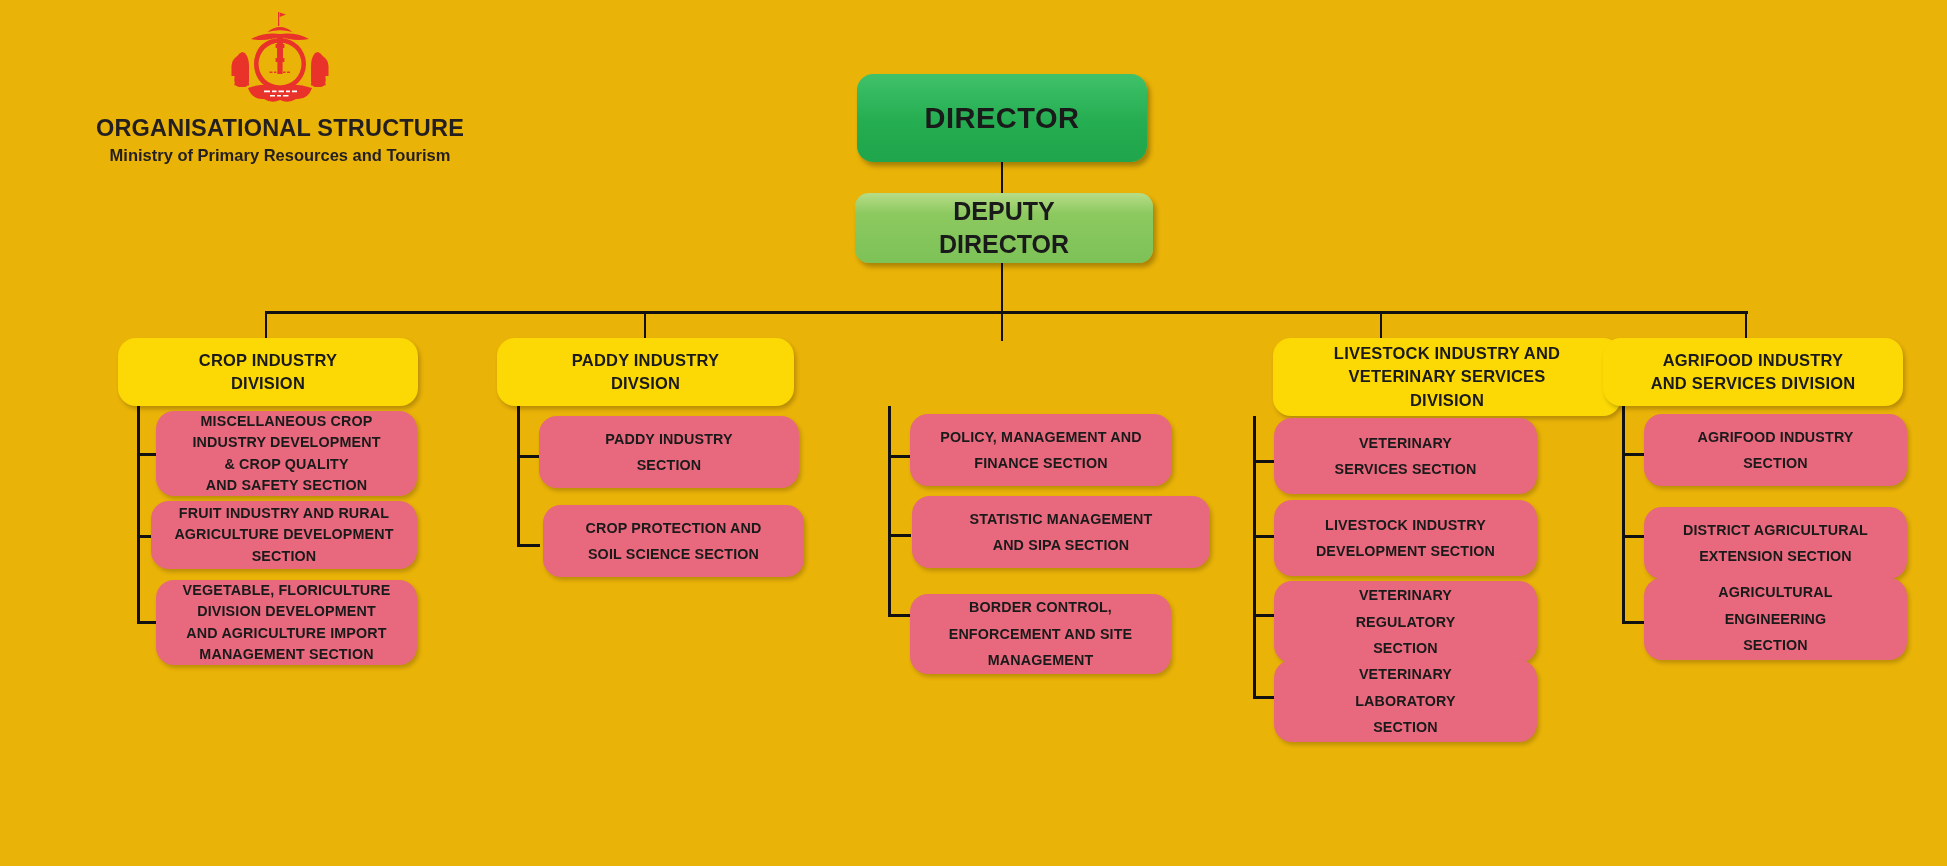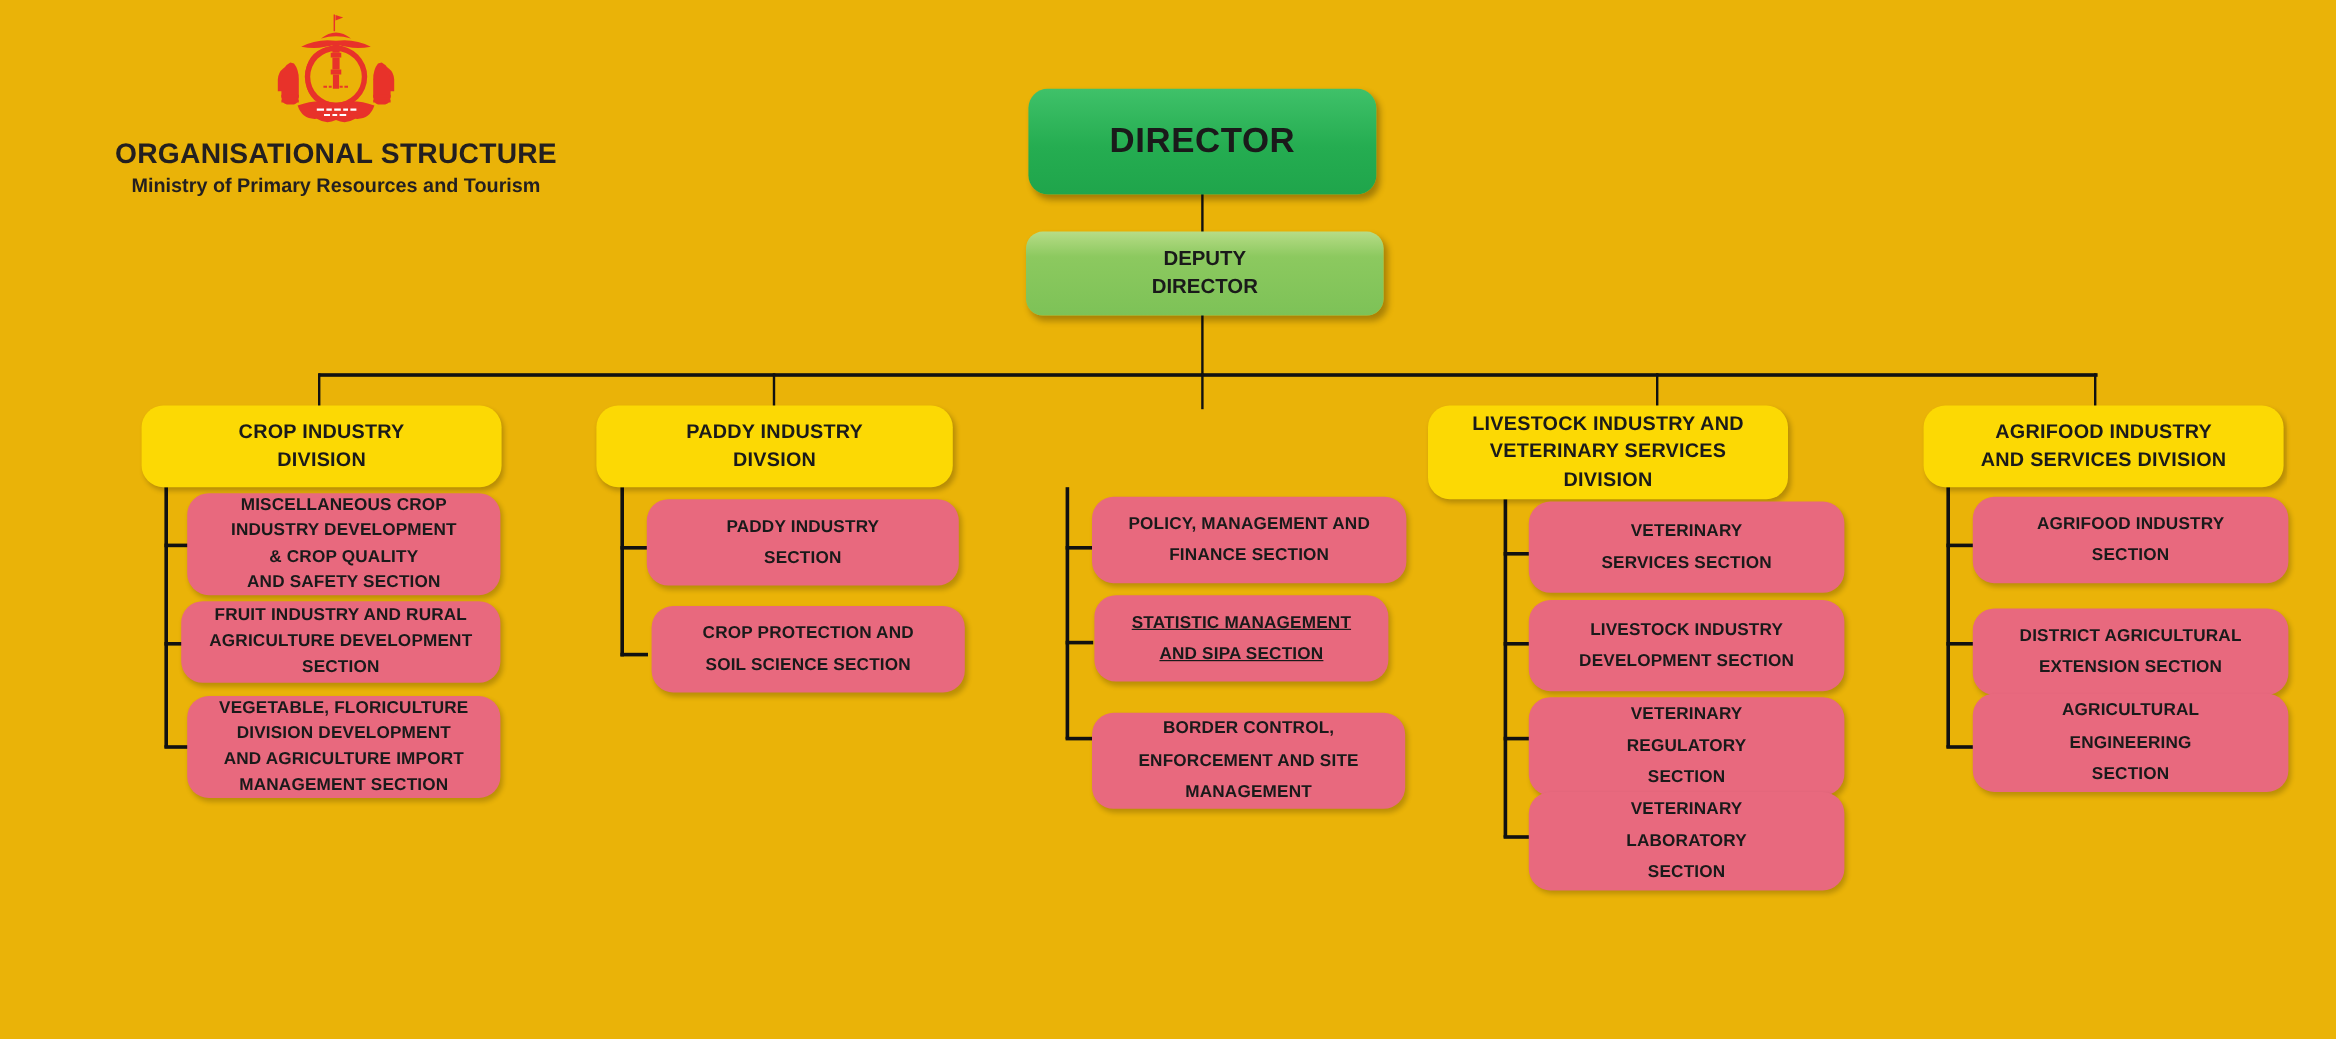--- a/index.html
+++ b/index.html
@@ -78,21 +78,21 @@
     border-radius: 16px;
     background: linear-gradient(180deg, #3fc169 0%, #25ad51 55%, #1fa54b 100%);
     box-shadow: 3px 4px 5px rgba(0,0,0,0.30);
     font-size: 29px;
     letter-spacing: 0.5px;
   }
   #deputy-director-box {
     border-radius: 14px;
     background: linear-gradient(180deg, #b7dc87 0%, #8cc95f 30%, #7dc257 100%);
     box-shadow: 3px 4px 5px rgba(0,0,0,0.28);
-    font-size: 17px;
+    font-size: 25px;
     line-height: 1.33;
   }
 
   .division-box {
     border-radius: 18px;
     background: #fcd904;
     box-shadow: 2px 3px 4px rgba(0,0,0,0.22);
     font-size: 16.5px;
     line-height: 1.42;
     letter-spacing: 0.2px;
@@ -243,31 +243,31 @@
 
   <div class="conn spine" style="left:888px; top:406px; height:210px;"></div>
   <div class="conn stub" style="left:888px; top:455px; width:23px;"></div>
   <div class="conn stub" style="left:888px; top:534px; width:23px;"></div>
   <div class="conn stub" style="left:888px; top:614px; width:23px;"></div>
 
   <div class="node section-box loose" style="left:910px; top:414px; width:262px; height:72px;justify-content:flex-end;">
     <span>POLICY, MANAGEMENT AND
 FINANCE SECTION</span>
   </div>
-  <div class="node section-box loose" style="left:912px; top:496px; width:245px; height:72px;text-decoration:underline;">
+  <div class="node section-box loose" style="left:912px; top:496px; width:298px; height:72px;">
     <span>STATISTIC MANAGEMENT
 AND SIPA SECTION</span>
   </div>
   <div class="node section-box loose" style="left:910px; top:594px; width:261px; height:80px;">
     <span>BORDER CONTROL,
 ENFORCEMENT AND SITE
 MANAGEMENT</span>
   </div>
 
-  <div class="node division-box" style="left:1190px; top:338px; width:300px; height:78px;">
+  <div class="node division-box" style="left:1273px; top:338px; width:348px; height:78px;">
     <span>LIVESTOCK INDUSTRY AND
 VETERINARY SERVICES
 DIVISION</span>
   </div>
   <div class="conn spine" style="left:1253px; top:416px; height:282px;"></div>
   <div class="conn stub" style="left:1253px; top:460px; width:23px;"></div>
   <div class="conn stub" style="left:1253px; top:535px; width:23px;"></div>
   <div class="conn stub" style="left:1253px; top:614px; width:23px;"></div>
   <div class="conn stub" style="left:1253px; top:696px; width:23px;"></div>
 

